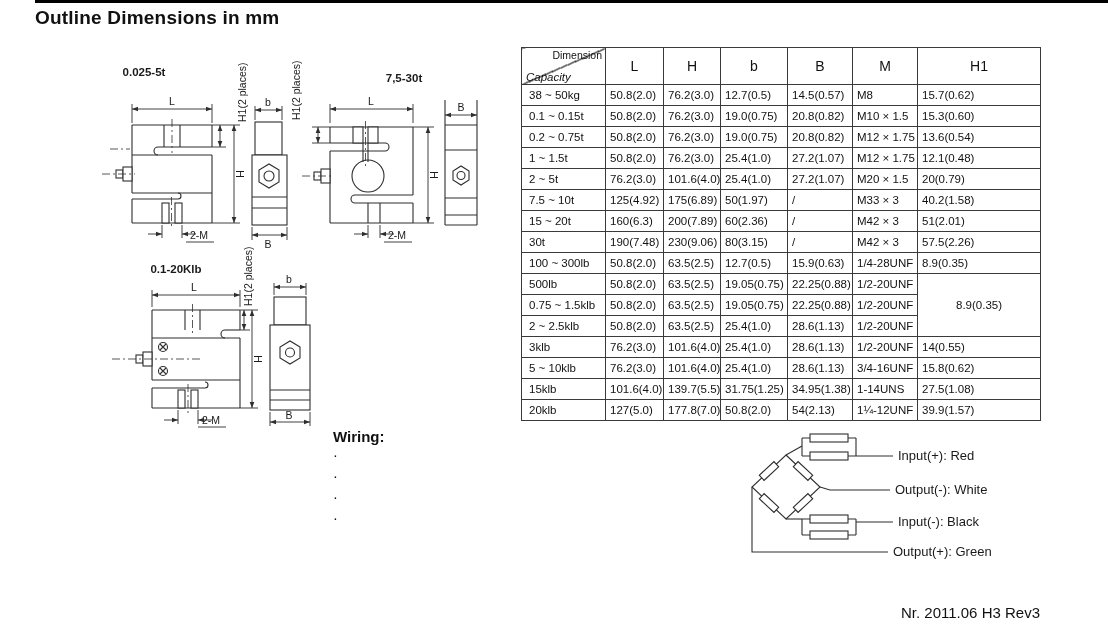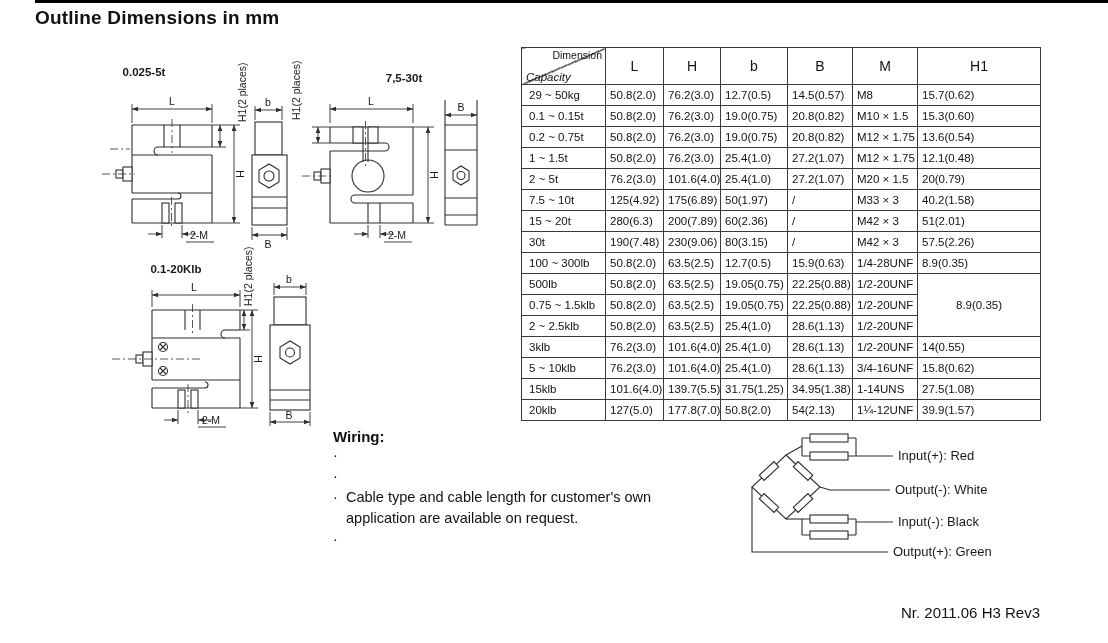--- a/index.html
+++ b/index.html
@@ -265,21 +265,21 @@
         <th>L</th>
         <th>H</th>
         <th>b</th>
         <th>B</th>
         <th>M</th>
         <th>H1</th>
       </tr>
     </thead>
     <tbody>
         <tr>
-          <td class="cap">29 ~ 50kg</td>
+          <td class="cap">38 ~ 50kg</td>
           <td>50.8(2.0)</td>
           <td>76.2(3.0)</td>
           <td>12.7(0.5)</td>
           <td>14.5(0.57)</td>
           <td>M8</td>
           <td>15.7(0.62)</td>
         </tr>
         <tr>
           <td class="cap">0.1 ~ 0.15t</td>
           <td>50.8(2.0)</td>
@@ -320,21 +320,21 @@
           <td class="cap">7.5 ~ 10t</td>
           <td>125(4.92)</td>
           <td>175(6.89)</td>
           <td>50(1.97)</td>
           <td>/</td>
           <td>M33 × 3</td>
           <td>40.2(1.58)</td>
         </tr>
         <tr>
           <td class="cap">15 ~ 20t</td>
-          <td>280(6.3)</td>
+          <td>160(6.3)</td>
           <td>200(7.89)</td>
           <td>60(2.36)</td>
           <td>/</td>
           <td>M42 × 3</td>
           <td>51(2.01)</td>
         </tr>
         <tr>
           <td class="cap">30t</td>
           <td>190(7.48)</td>
           <td>230(9.06)</td>
@@ -420,22 +420,20 @@
 <div class="abs wiring">
   <div class="wiring-heading">Wiring:</div>
   <div class="wiring-item">
     <span class="bullet">·</span>
   </div>
   <div class="wiring-item">
     <span class="bullet">·</span>
   </div>
   <div class="wiring-item">
     <span class="bullet">·</span>
-    <span class="wtext">Cable type and cable length for customer's own
-application are available on request.</span>
   </div>
   <div class="wiring-item">
     <span class="bullet">·</span>
   </div>
 </div>
 
 <svg class="abs bridge-svg" style="left:738px;top:428px" width="300" height="145" viewBox="0 0 300 145">
   <g>
     <path class="ln" d="M48,27 L82,59 L48,91 L14,59 Z"></path>
     <rect class="part" x="21" y="39.5" width="20" height="7" transform="rotate(-43 31 43)"></rect>

